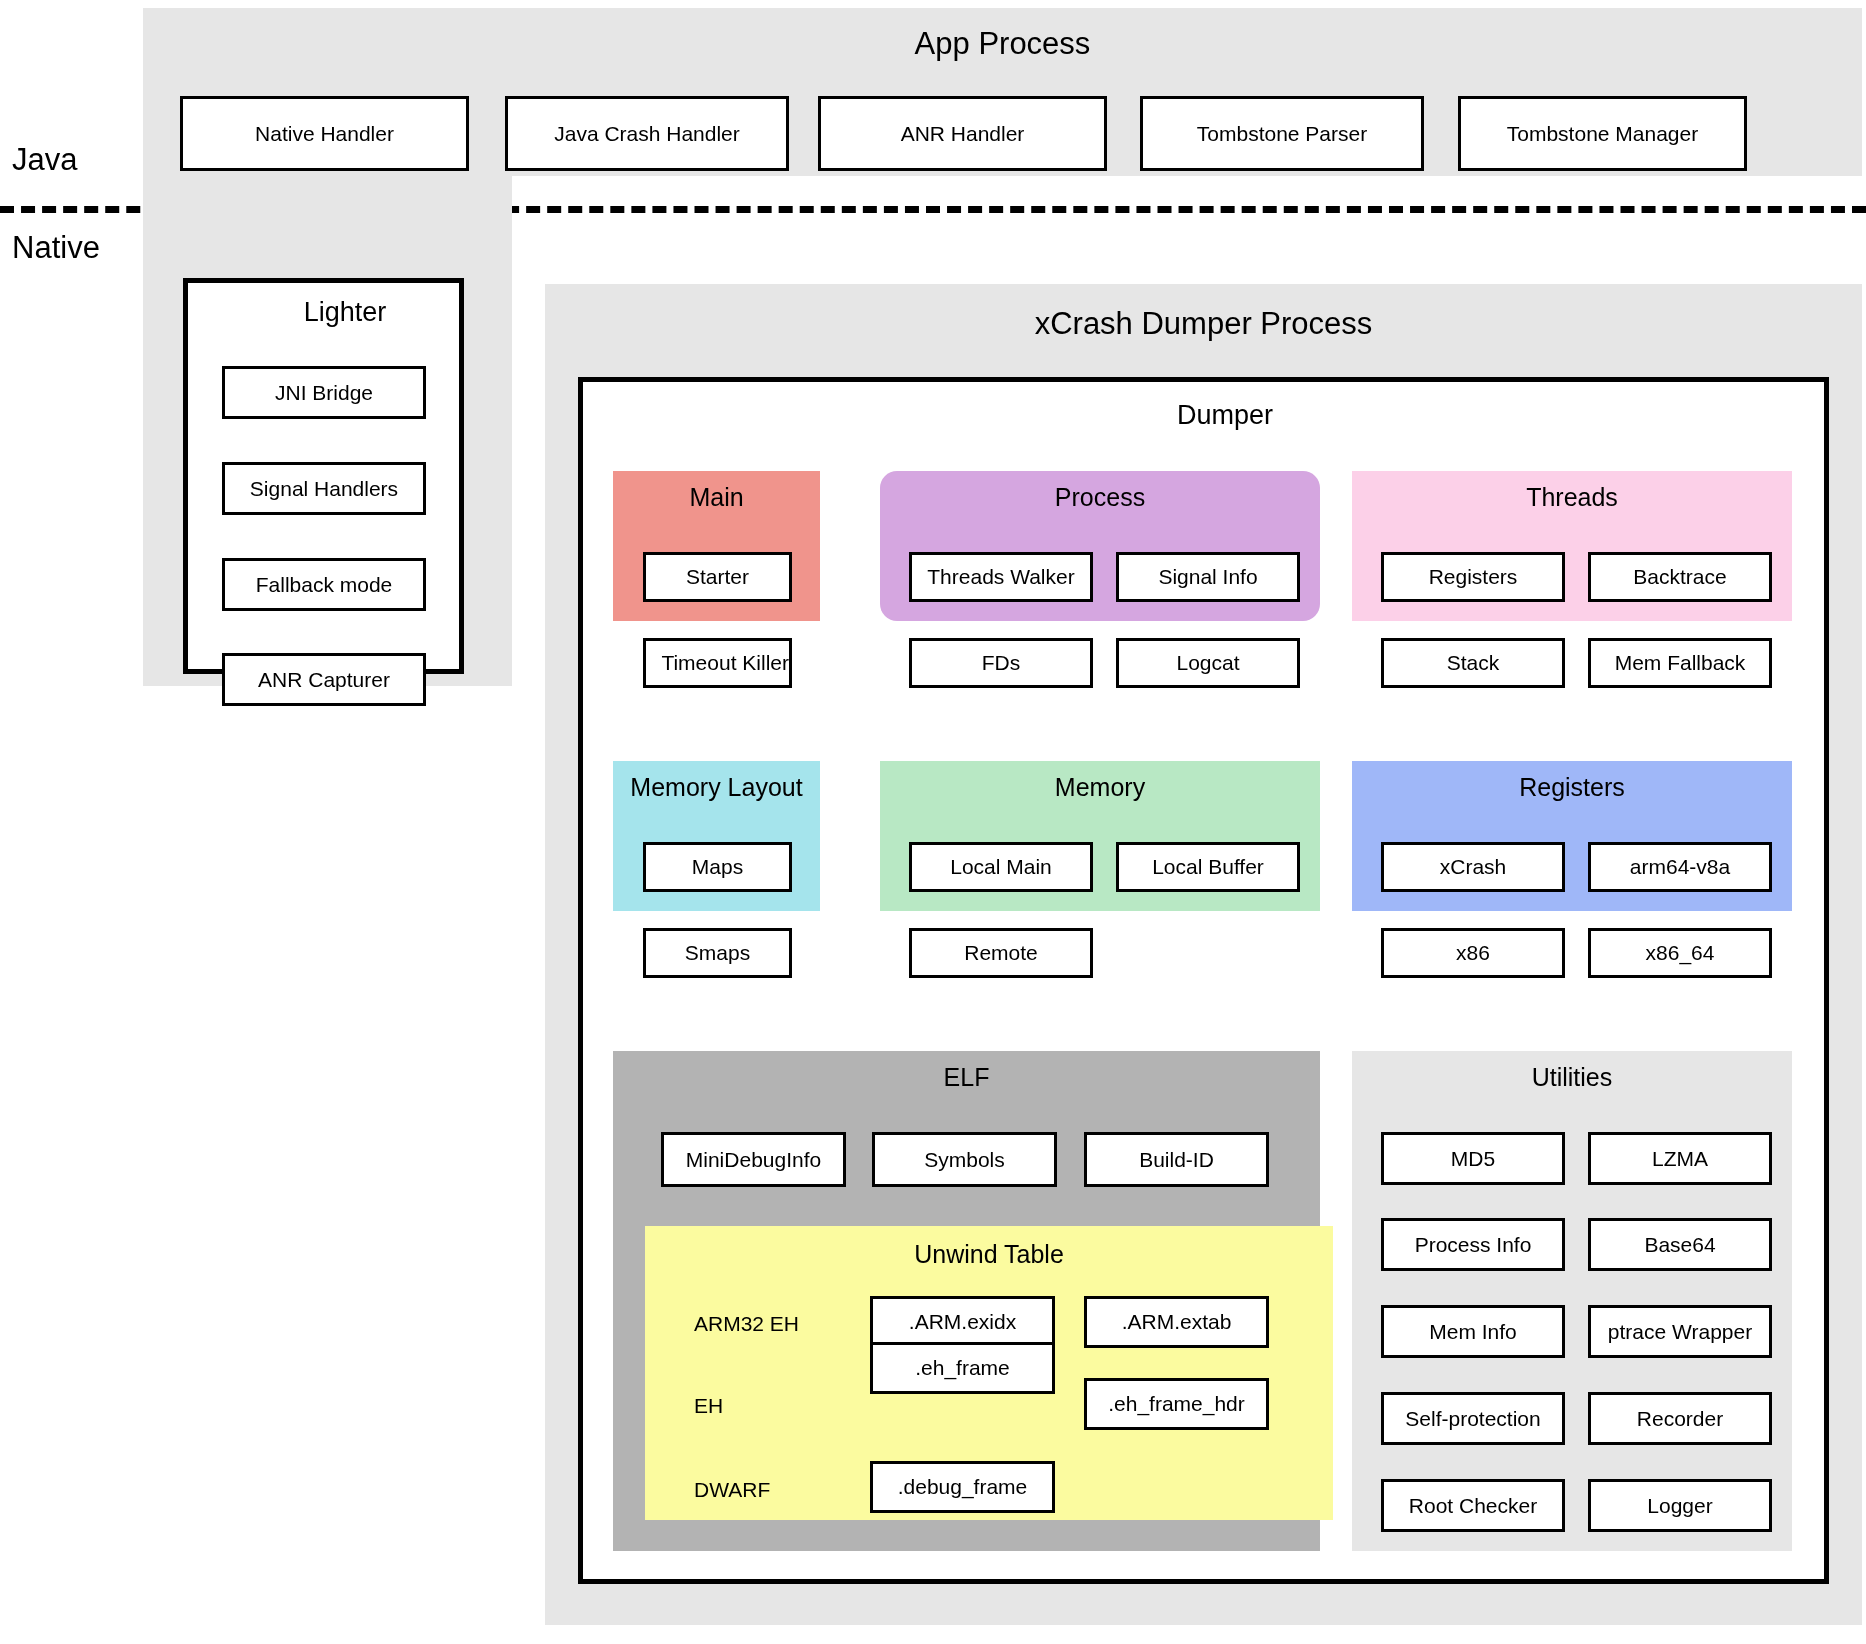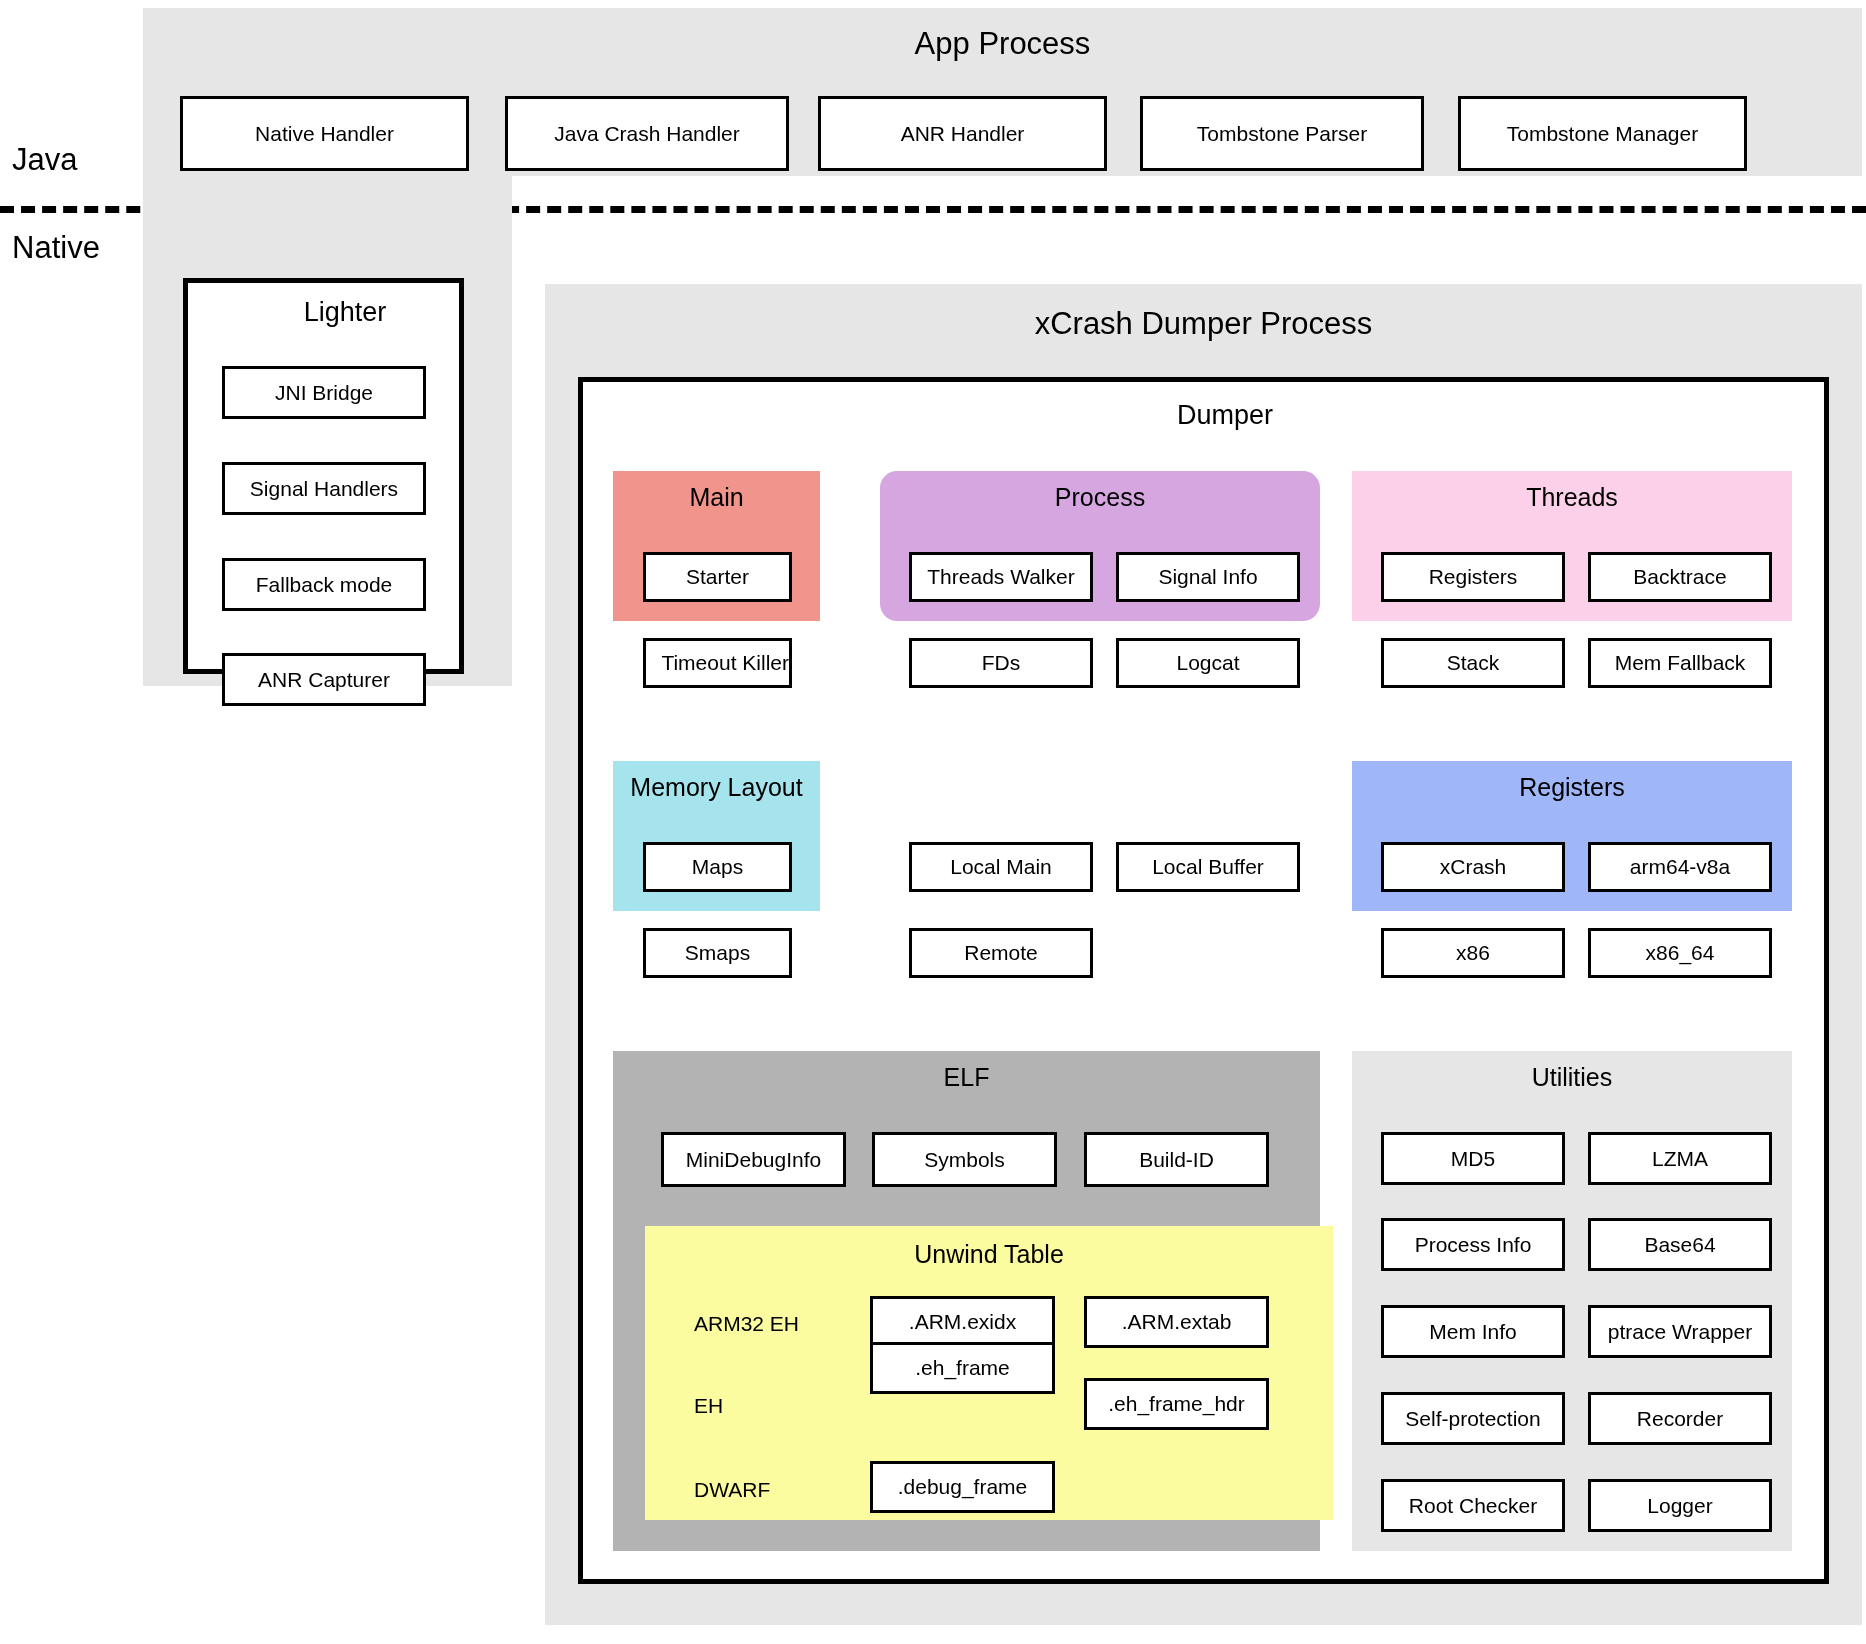--- a/index.html
+++ b/index.html
@@ -208,20 +208,23 @@
   <div class="group" style="left:613px; top:761px; width:207px; height:150px; background:#a5e4ec;">
     <div class="group-title" style="top:12px;">Memory Layout</div>
   </div>
   <div class="node" style="left:643px; top:842px; width:149px; height:50px;">
     <span>Maps</span>
   </div>
   <div class="node" style="left:643px; top:928px; width:149px; height:50px;">
     <span>Smaps</span>
   </div>
 
+  <div class="group" style="left:880px; top:761px; width:440px; height:150px; background:#b8e8c4;">
+    <div class="group-title" style="top:12px;">Memory</div>
+  </div>
   <div class="node" style="left:909px; top:842px; width:184px; height:50px;">
     <span>Local Main</span>
   </div>
   <div class="node" style="left:1116px; top:842px; width:184px; height:50px;">
     <span>Local Buffer</span>
   </div>
   <div class="node" style="left:909px; top:928px; width:184px; height:50px;">
     <span>Remote</span>
   </div>
 

